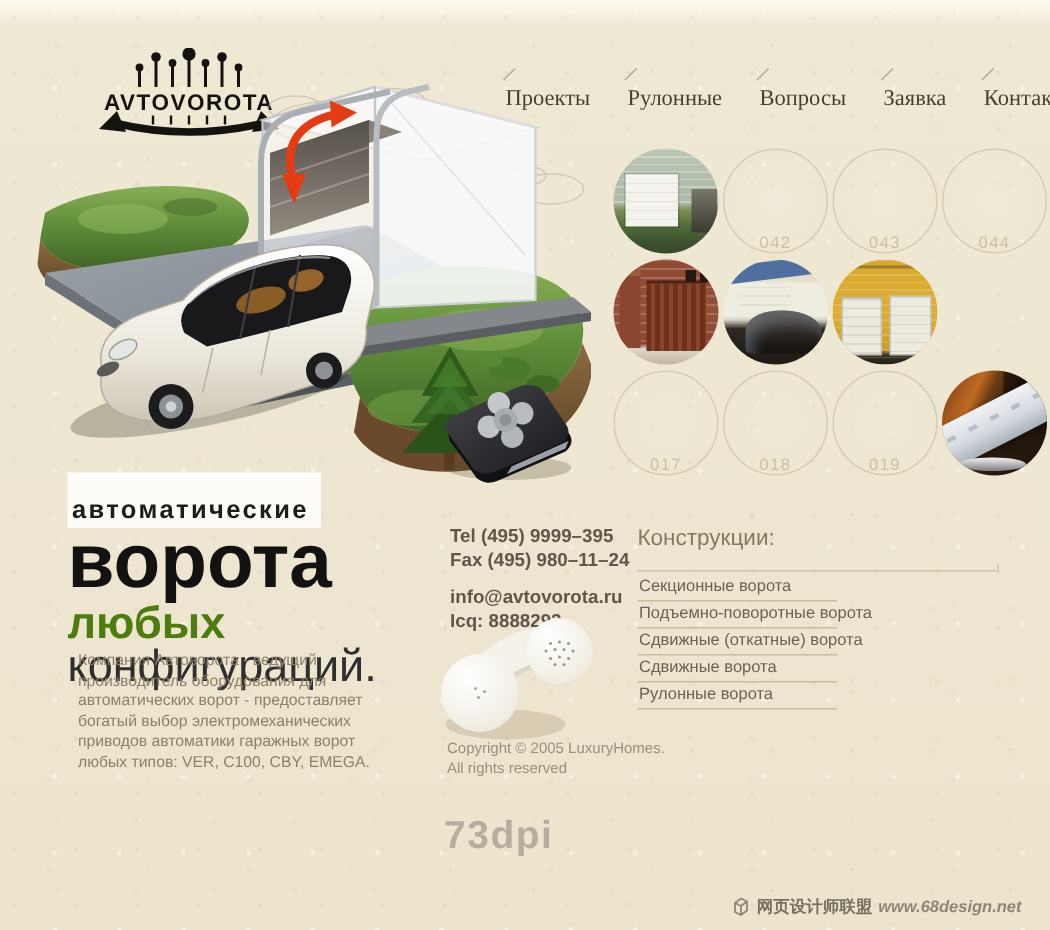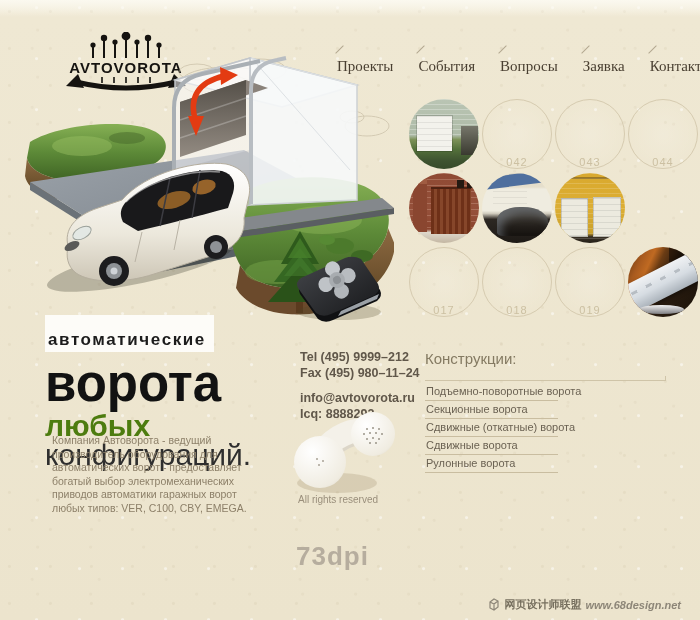--- a/index.html
+++ b/index.html
@@ -88,21 +88,21 @@
        linear-gradient(180deg,#f0f2f4 0%,#d6dce2 55%,#aab2ba 100%);
       background-size:100% 3px,100% 100%;background-position:0 34%,0 0;background-repeat:no-repeat,no-repeat;
       box-shadow:0 2px 5px rgba(0,0,0,.45)}
   .p5 .b{left:16%;bottom:4%;width:64%;height:13%;border-radius:50%;
       background:linear-gradient(180deg,#f2f2f2,#7e7e82)}
 
   
   .headline{position:absolute;left:45px;top:315px;color:#161616}
   .hl-1{display:inline-block;background:rgba(255,255,255,.85);padding:15px 8px 2px 3px;
         font-size:17px;font-weight:bold;letter-spacing:1.6px;color:#1c1c1c}
-  .hl-2{font-size:51px;font-weight:800;letter-spacing:0;line-height:44px;margin-top:10px;color:#121212}
+  .hl-2{font-size:51px;font-weight:800;letter-spacing:0;line-height:44px;margin-top:0;color:#121212}
   .hl-3{font-size:30px;font-weight:700;line-height:29px;margin-top:5px;color:#4d7c0f}
   .hl-4{font-size:30px;font-weight:400;line-height:30px;color:#2e2e2e}
 
   
   .contact{position:absolute;left:300px;top:349px;font-size:12.5px;font-weight:bold;
         color:#60574a;line-height:16px}
   .contact .gap{height:9px}
   .contact .email{cursor:pointer}
 
   
@@ -168,21 +168,21 @@
     </svg>
   </div>
 
   <div class="nav">
     <div class="nav-item">
       <span class="tick"></span>
       <span>Проекты</span>
     </div>
     <div class="nav-item">
       <span class="tick"></span>
-      <span>События</span>
+      <span>Рулонные</span>
     </div>
     <div class="nav-item">
       <span class="tick"></span>
       <span>Вопросы</span>
     </div>
     <div class="nav-item">
       <span class="tick"></span>
       <span>Заявка</span>
     </div>
     <div class="nav-item">
@@ -373,32 +373,32 @@
   </div>
 
   <div class="headline">
     <div class="hl-1">автоматические</div>
     <div class="hl-2">ворота</div>
     <div class="hl-3">любых</div>
     <div class="hl-4">конфигураций.</div>
   </div>
 
   <div class="contact">
-    <div>Tel (495) 9999–212</div>
+    <div>Tel (495) 9999–395</div>
     <div>Fax (495) 980–11–24</div>
     <div class="gap"></div>
     <div class="email">info@avtovorota.ru</div>
     <div>Icq: 8888292</div>
   </div>
 
   <div class="constr">
     <div class="constr-title">Конструкции:</div>
     <div class="constr-topline"></div>
+    <div class="constr-item">Секционные ворота</div>
     <div class="constr-item">Подъемно-поворотные ворота</div>
-    <div class="constr-item">Секционные ворота</div>
     <div class="constr-item">Сдвижные (откатные) ворота</div>
     <div class="constr-item">Сдвижные ворота</div>
     <div class="constr-item">Рулонные ворота</div>
   </div>
 
   <div class="about">Компания Автоворота - ведущий производитель оборудования для автоматических ворот - предоставляет богатый выбор электромеханических приводов автоматики гаражных ворот любых типов: VER, C100, CBY, EMEGA.</div>
 
   <div class="phone">
     <svg width="118" height="96" viewBox="0 0 118 96">
       <defs>
@@ -429,20 +429,21 @@
       </g>
       <g fill="#a8a296">
         <circle cx="30" cy="56" r="1"></circle>
           <circle cx="36" cy="58" r="1"></circle>
           <circle cx="32" cy="62" r="1"></circle>
       </g>
     </svg>
   </div>
 
   <div class="copyright">
+    <div>Copyright © 2005 LuxuryHomes.</div>
     <div>All rights reserved</div>
   </div>
   <div class="studio">73dpi</div>
 
   <div class="watermark">
     <svg width="13" height="13" viewBox="0 0 13 13">
       <path d="M3,4 L7,1 L11,3 L11,9 L7,12 L3,10 Z M3,4 L7,6 L11,3 M7,6 L7,12" fill="none" stroke="#8d8678" stroke-width="1.2"></path>
     </svg>
     <span class="cn">网页设计师联盟</span>
     <span class="url">www.68design.net</span>

